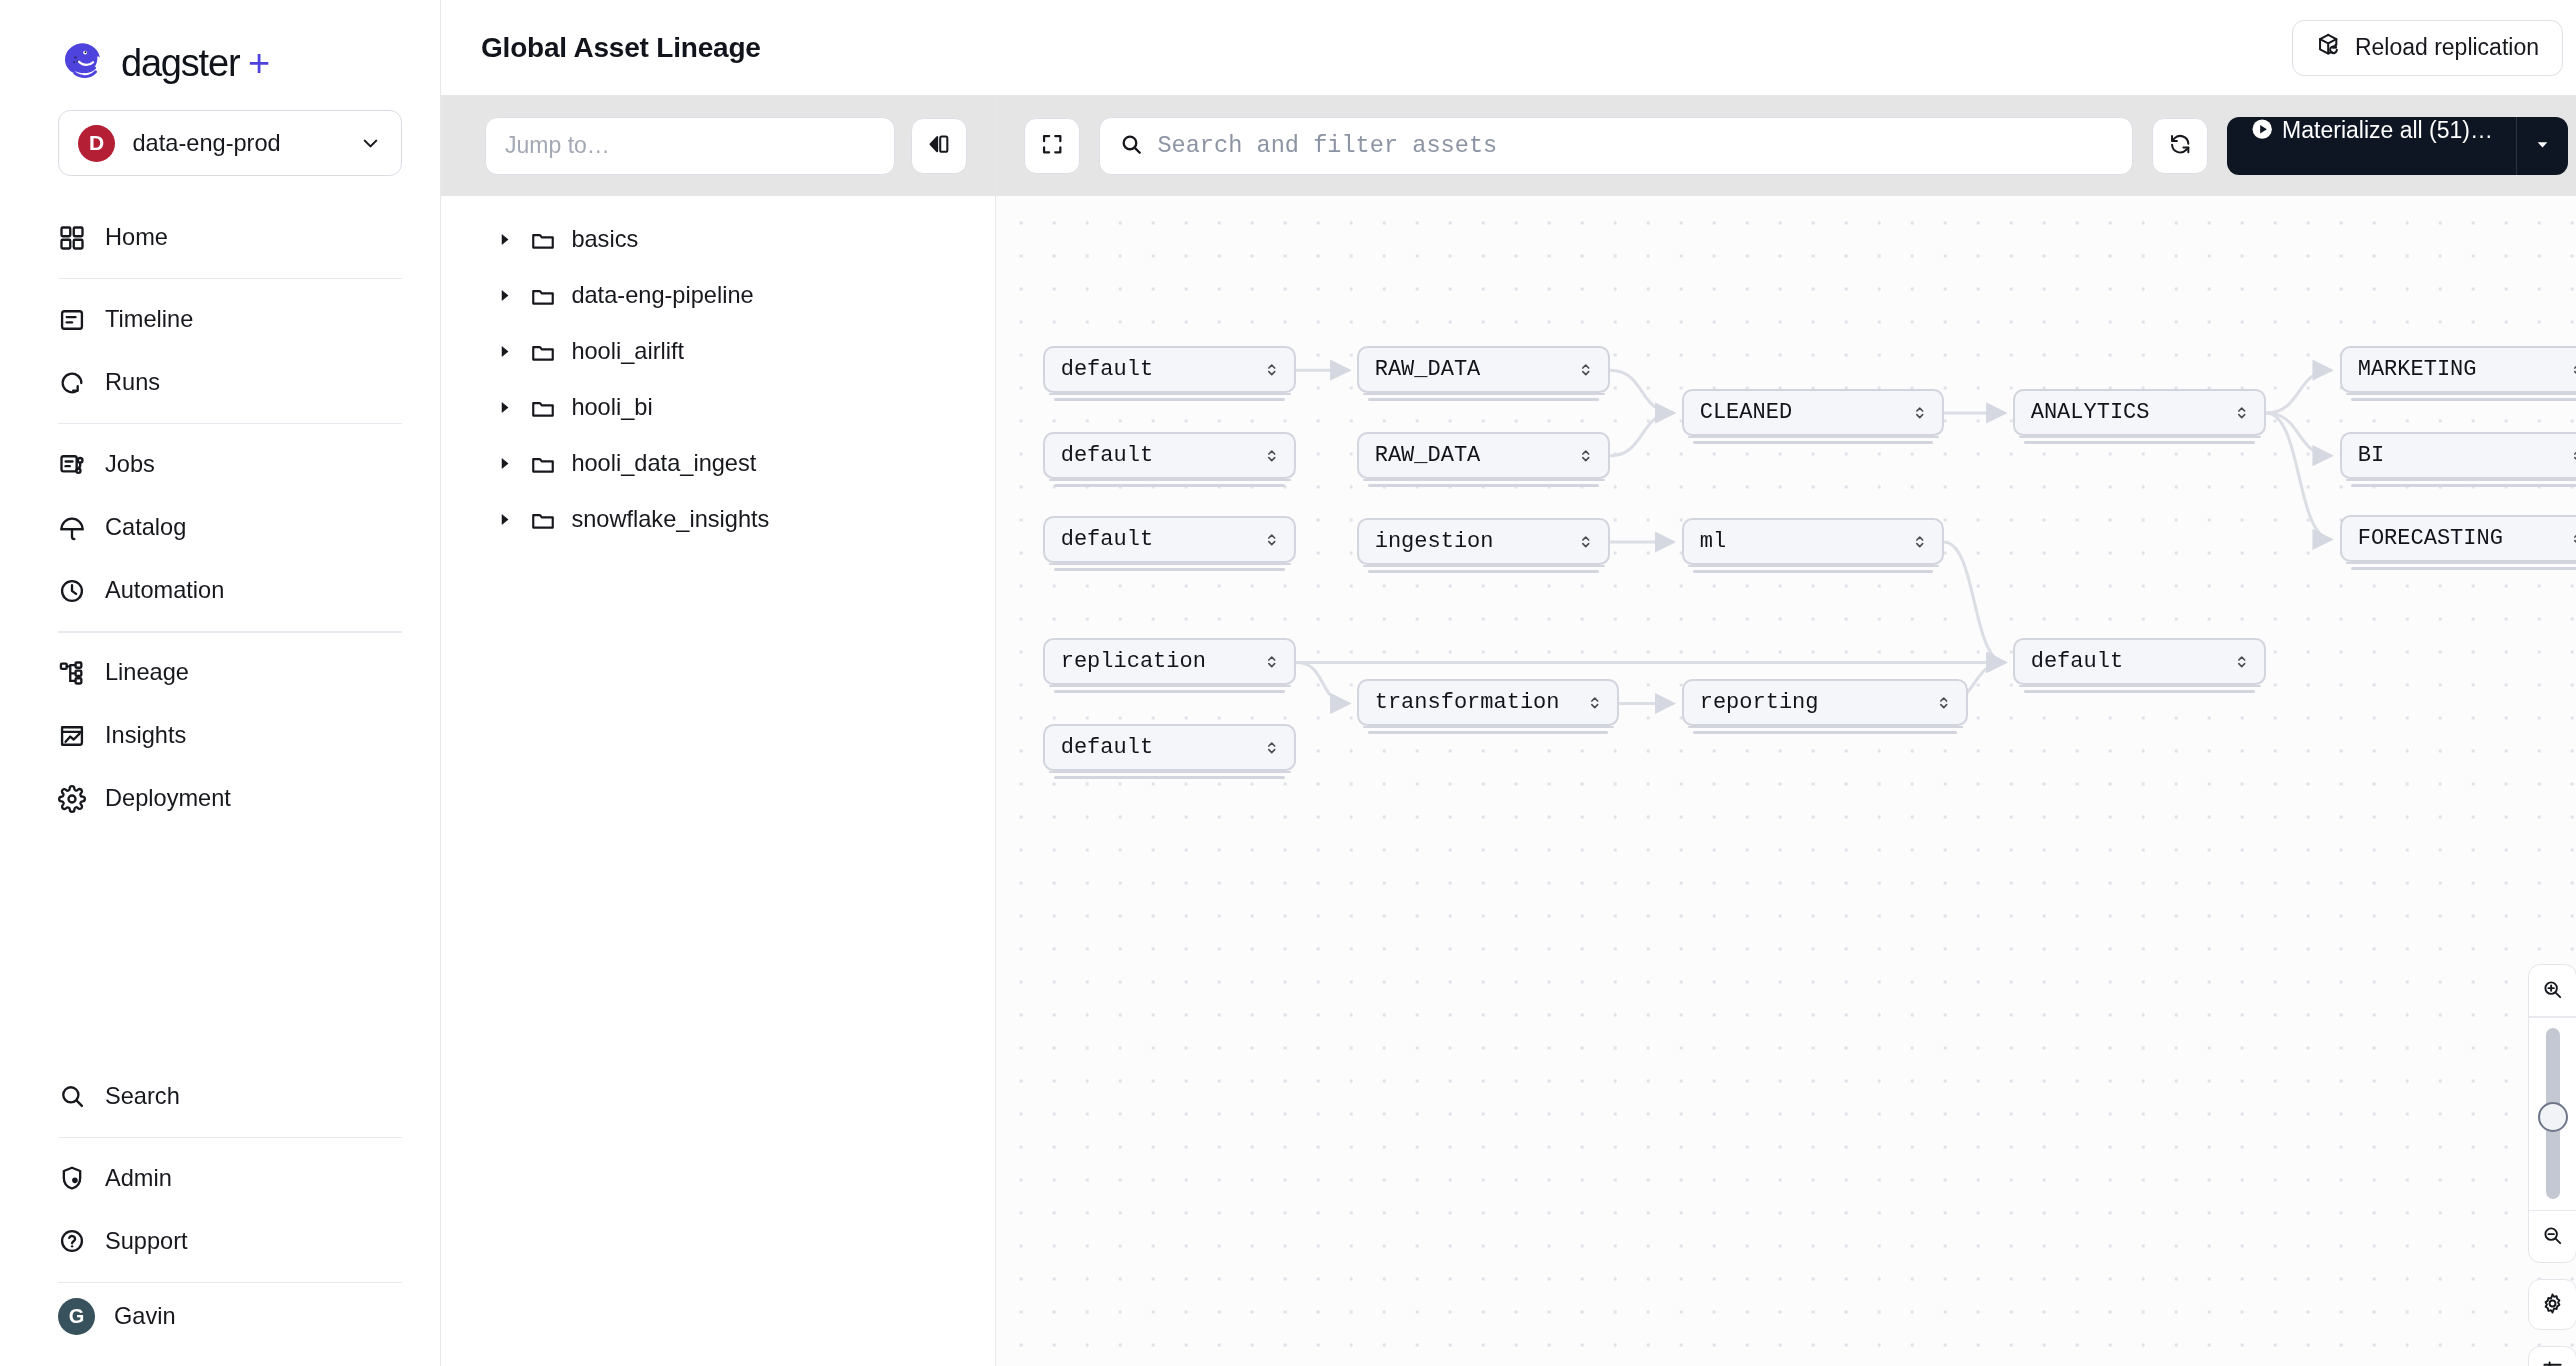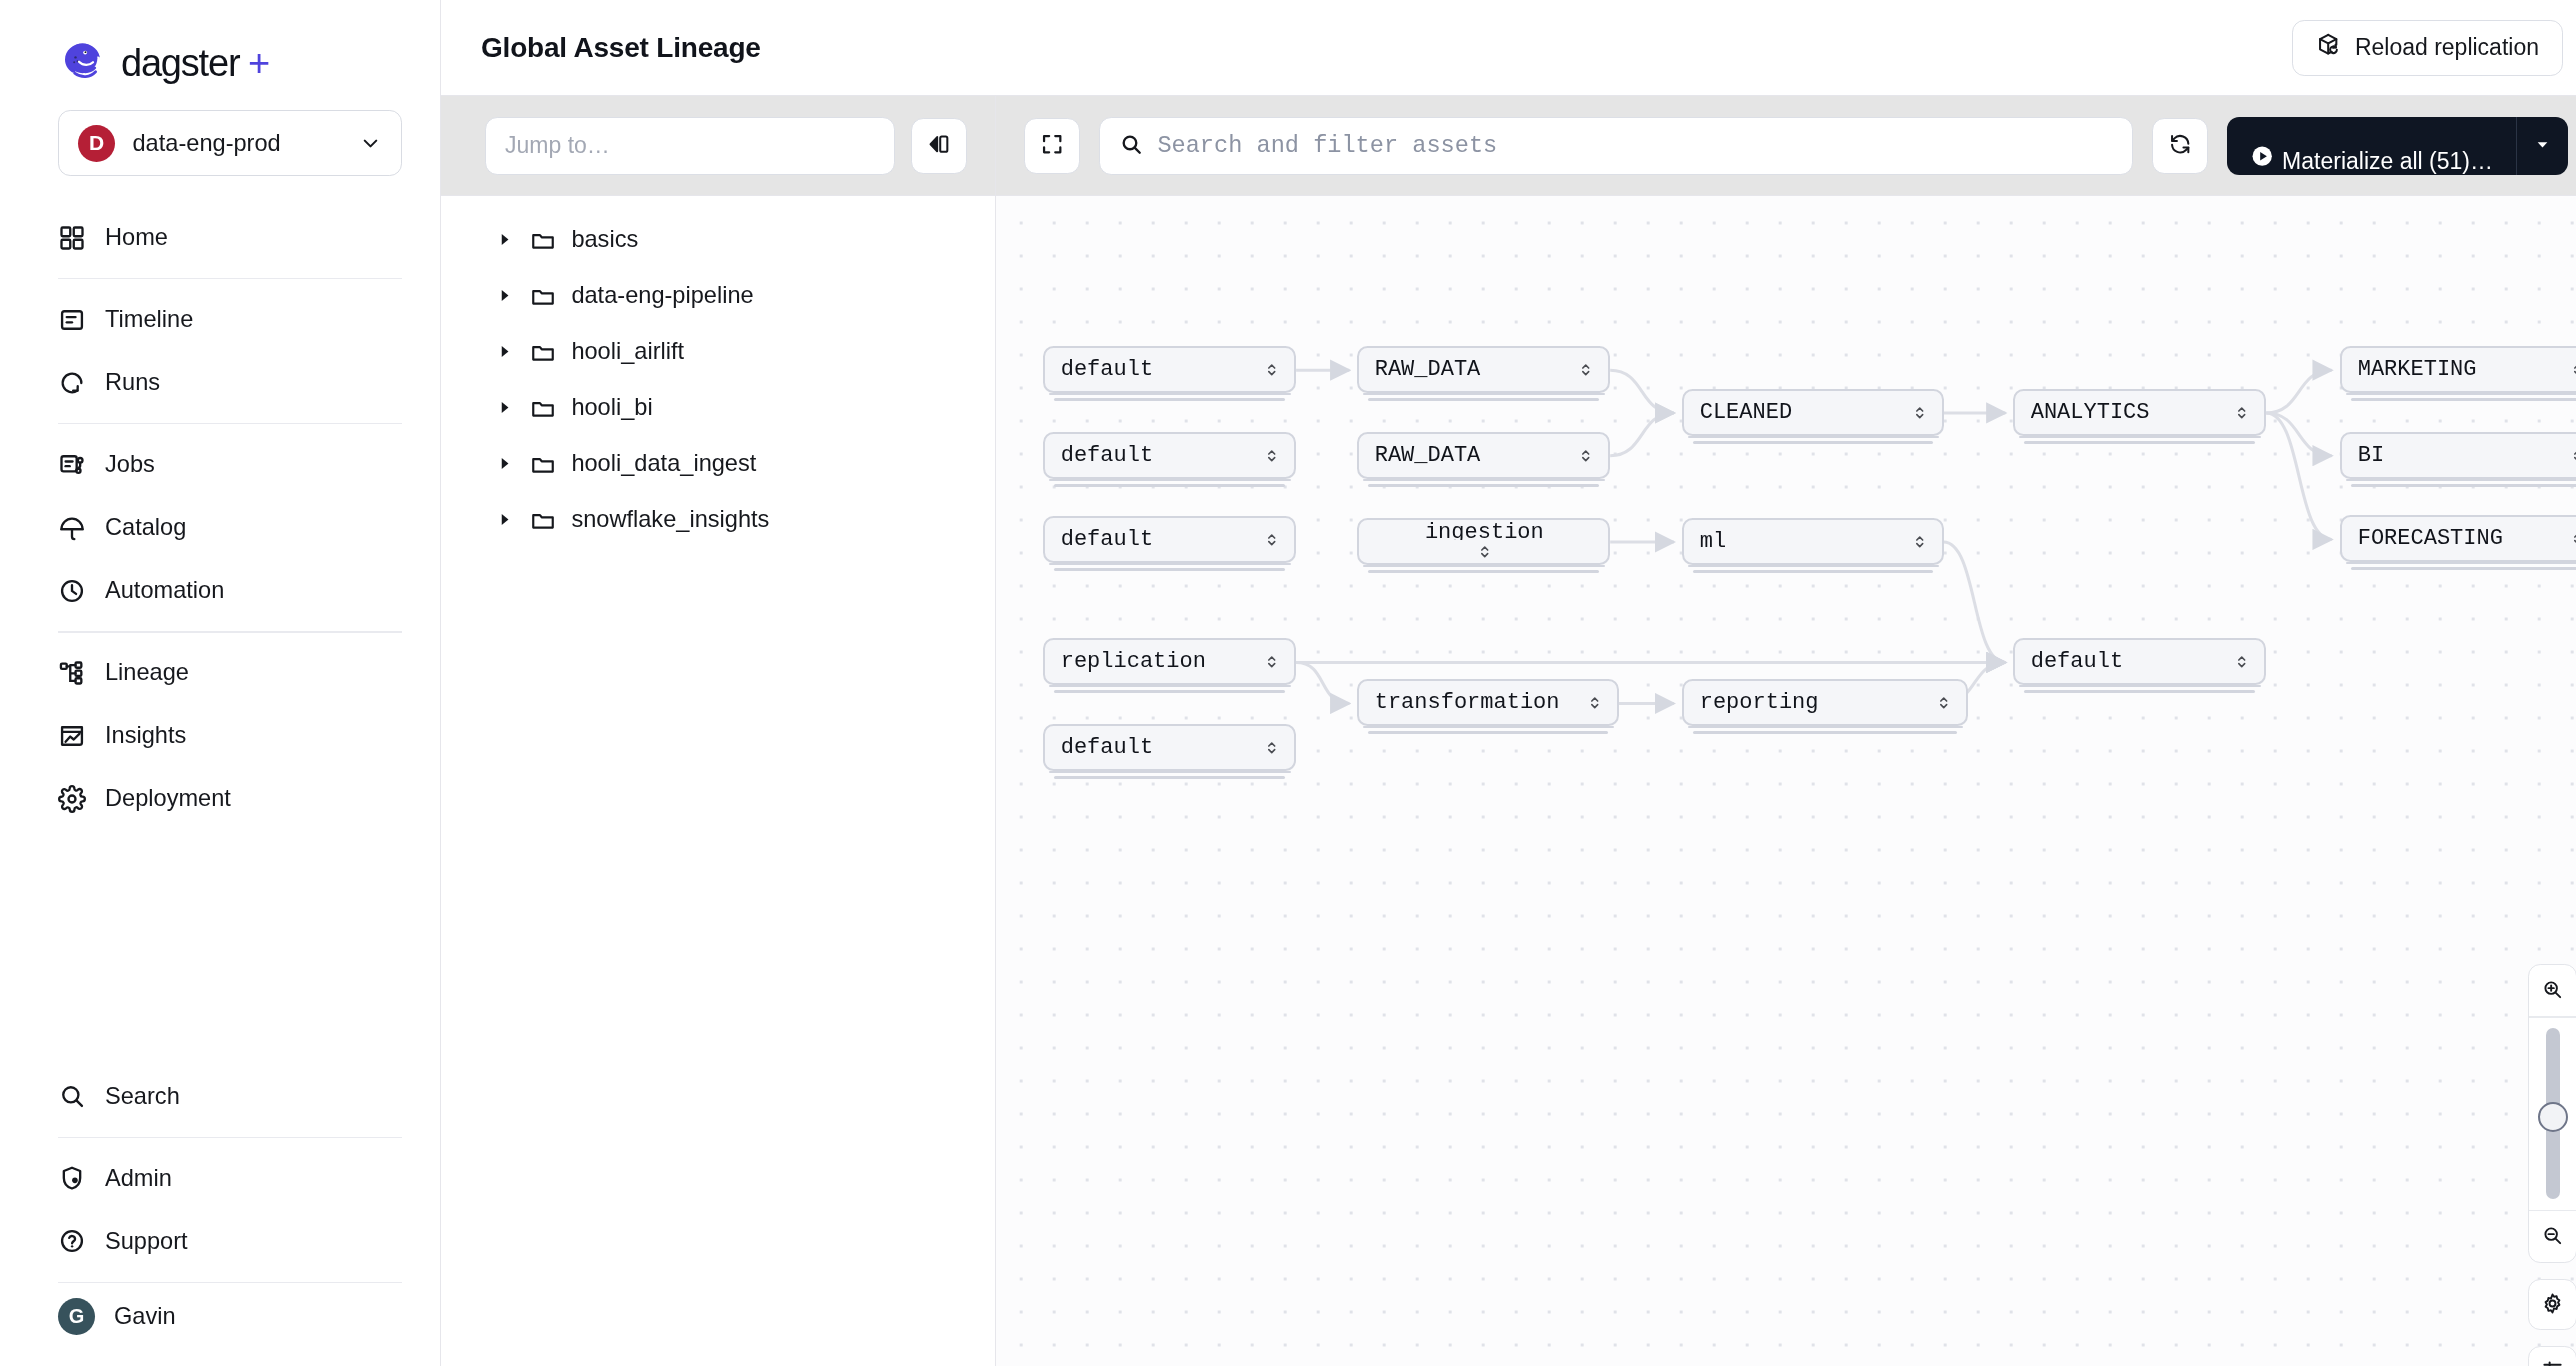--- a/index.html
+++ b/index.html
@@ -127,21 +127,21 @@
     flex: 1; border: none; outline: none; background: transparent;
     font-family: "Liberation Mono", monospace; font-size: 23.6px; color: #16181d;
   }
   .search-input::placeholder { color: #8c93a3; }
   .materialize {
     display: flex; align-items: stretch; height: 58px;
     background: #0f1623; border-radius: 12.2px; overflow: hidden; cursor: pointer;
     flex: 0 0 auto;
   }
   .mat-main {
-    display: flex; align-items: flex-end; gap: 8px;
+    display: flex; align-items: flex-start; gap: 8px;
     padding: 0 23px; color: #fff; font-size: 23px; white-space: nowrap;
     border-right: 1.7px solid #2b3445;
   }
   .mat-caret { display: flex; align-items: center; justify-content: center; width: 51px; }
 
   
   .body { flex: 1; display: flex; min-height: 0; justify-content: flex-end; }
   .tree {
     width: 555px; flex: 0 0 555px;
     border-right: 1.7px solid #e6e6eb;
@@ -690,21 +690,21 @@
                 <polyline points="8 15 12 19 16 15"></polyline>
               </svg></span>
           </div>
           <div class="node" style="left: 47px; top: 320px; width: 253px;">
             <span class="nlabel">default</span>
             <span class="nchev"><svg viewBox="0 0 24 24" width="17.5" height="23" fill="none" stroke="#11141b" stroke-width="2.2" stroke-linecap="round" stroke-linejoin="round">
                 <polyline points="8 10 12 6 16 10"></polyline>
                 <polyline points="8 15 12 19 16 15"></polyline>
               </svg></span>
           </div>
-          <div class="node" style="left: 361px; top: 322px; width: 253px; flex-direction: column;">
+          <div class="node" style="left: 361px; top: 322px; width: 253px;">
             <span class="nlabel">ingestion</span>
             <span class="nchev"><svg viewBox="0 0 24 24" width="17.5" height="23" fill="none" stroke="#11141b" stroke-width="2.2" stroke-linecap="round" stroke-linejoin="round">
                 <polyline points="8 10 12 6 16 10"></polyline>
                 <polyline points="8 15 12 19 16 15"></polyline>
               </svg></span>
           </div>
           <div class="node" style="left: 686px; top: 322px; width: 262px;">
             <span class="nlabel">ml</span>
             <span class="nchev"><svg viewBox="0 0 24 24" width="17.5" height="23" fill="none" stroke="#11141b" stroke-width="2.2" stroke-linecap="round" stroke-linejoin="round">
                 <polyline points="8 10 12 6 16 10"></polyline>

